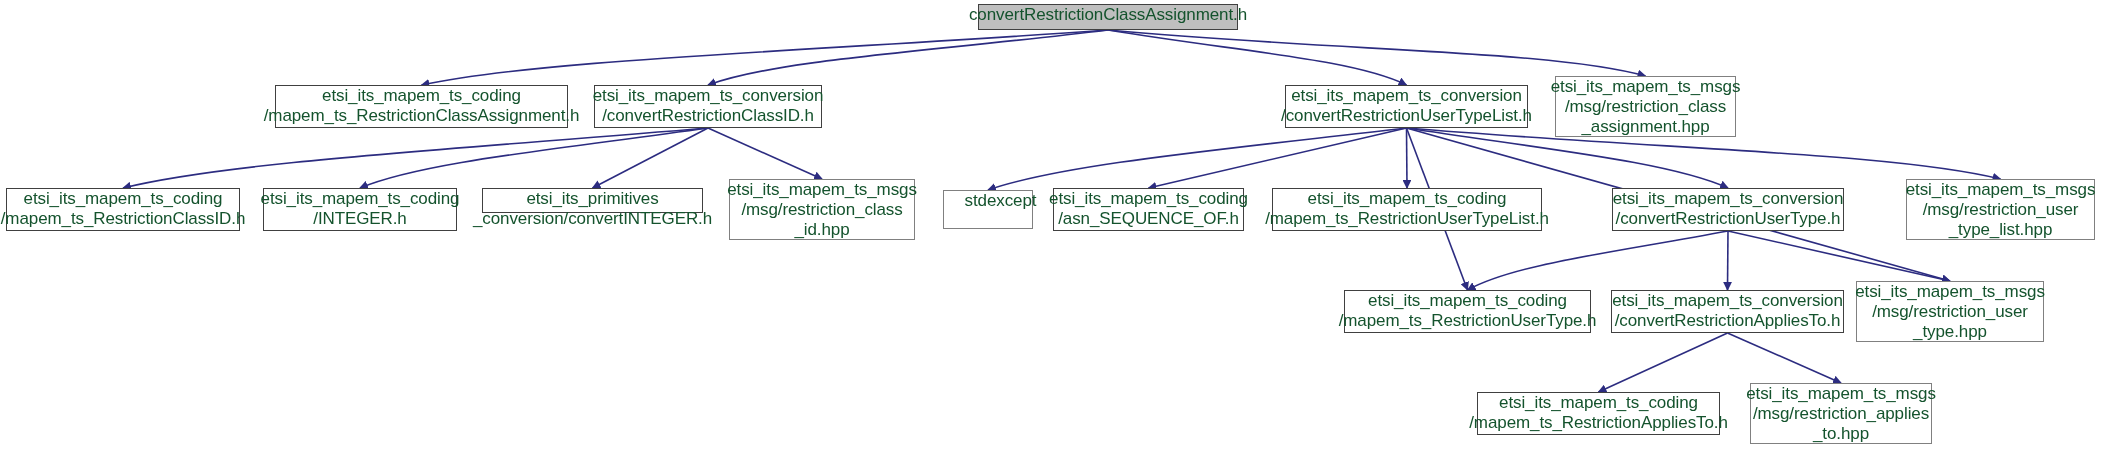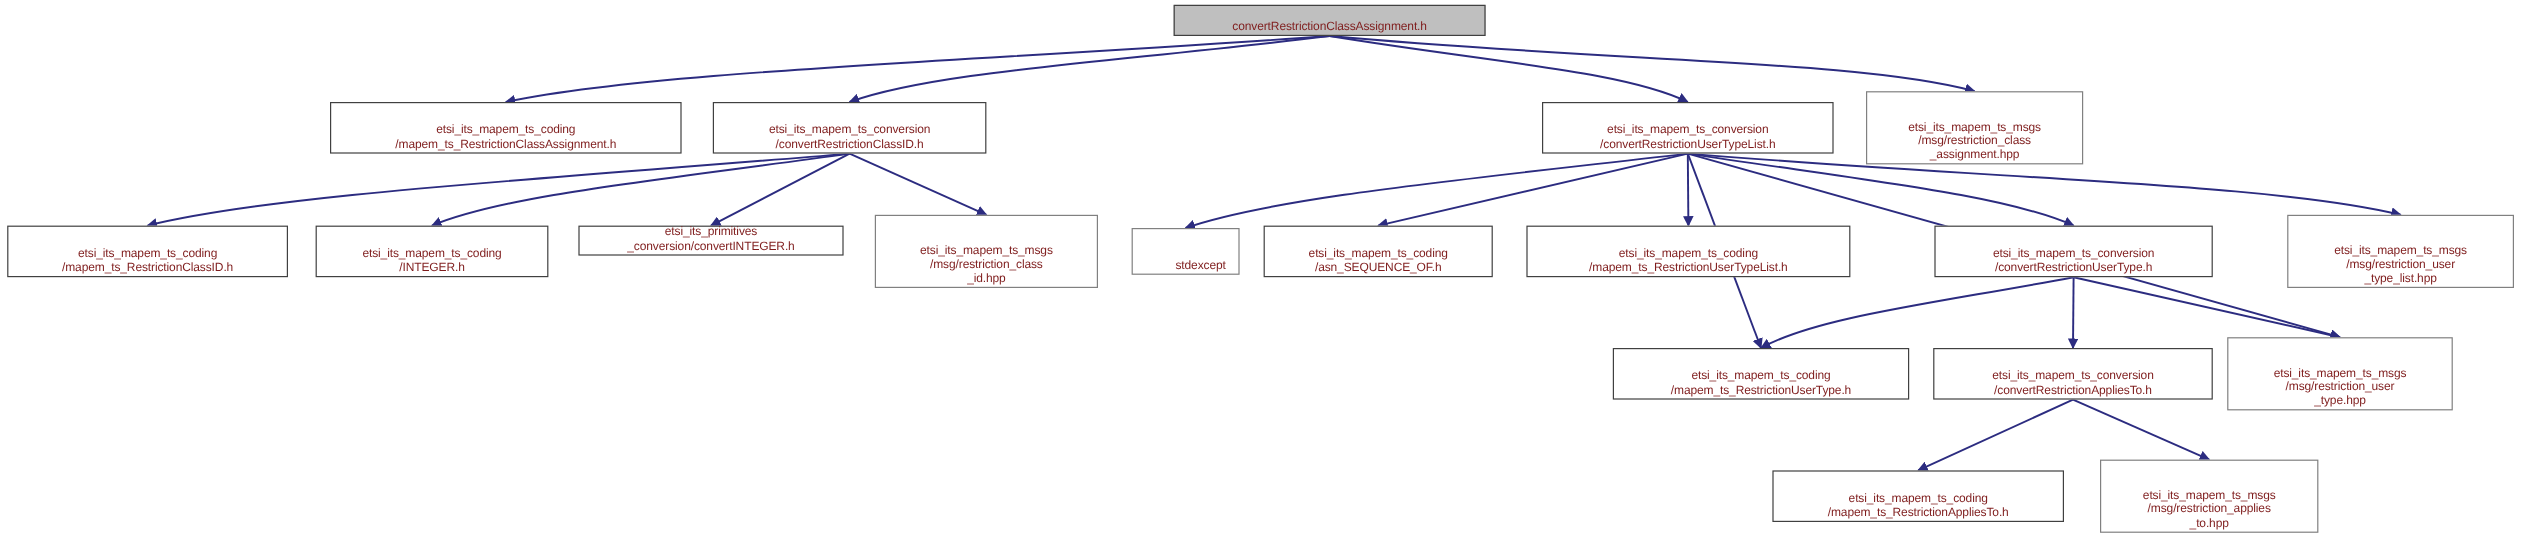--- a/index.html
+++ b/index.html
@@ -9,27 +9,27 @@
     width:2101px;
     height:453px;
     background:#ffffff;
     overflow:hidden;
   }
   #edges { position:absolute; left:0; top:0; width:2101px; height:453px; }
   .node {
     position:absolute;
     box-sizing:border-box;
     display:flex;
-    align-items:flex-end;
+    align-items:flex-start;
     justify-content:center;
     text-align:center;
     background:#ffffff;
     border:1px solid #808080;
-    color:#7f1d1d;
-    font-size:10px;
+    color:#14532d;
+    font-size:17px;
     line-height:1.18;
     white-space:pre;
     letter-spacing:-0.1px;
   }
   .node.solid { border:1.5px solid #404040; }
   .node.root { background:#bfbfbf; border:1.5px solid #404040; }
   .node .lbl { display:block; padding:0 4px; }
 </style>
 </head>
 <body>

